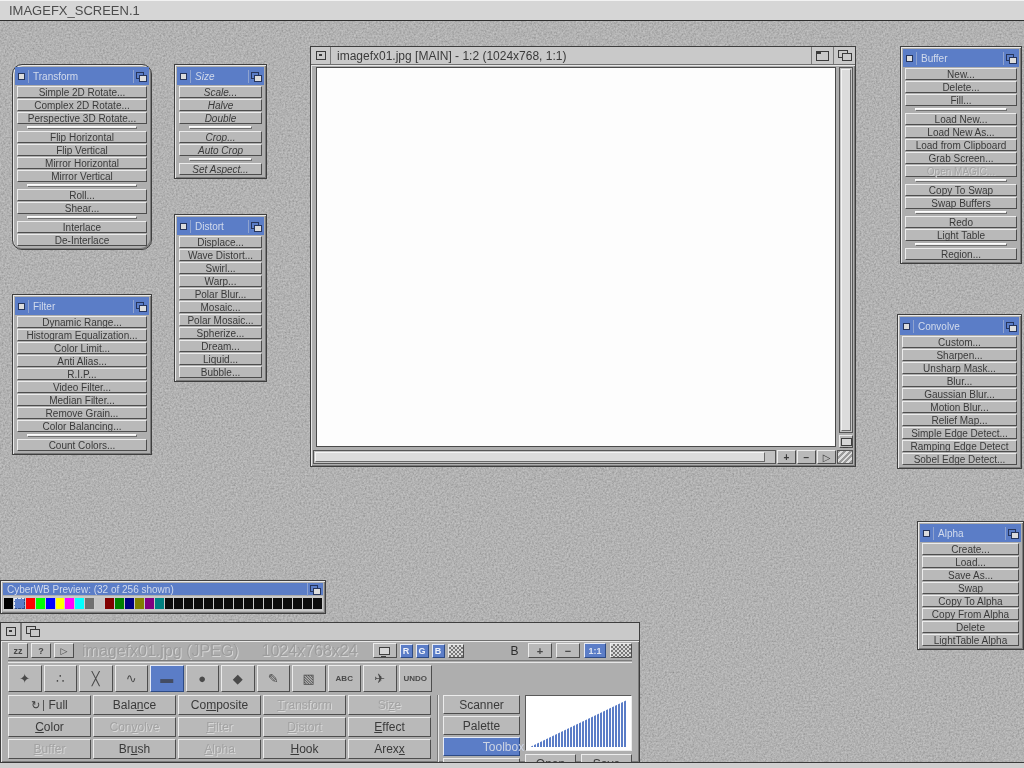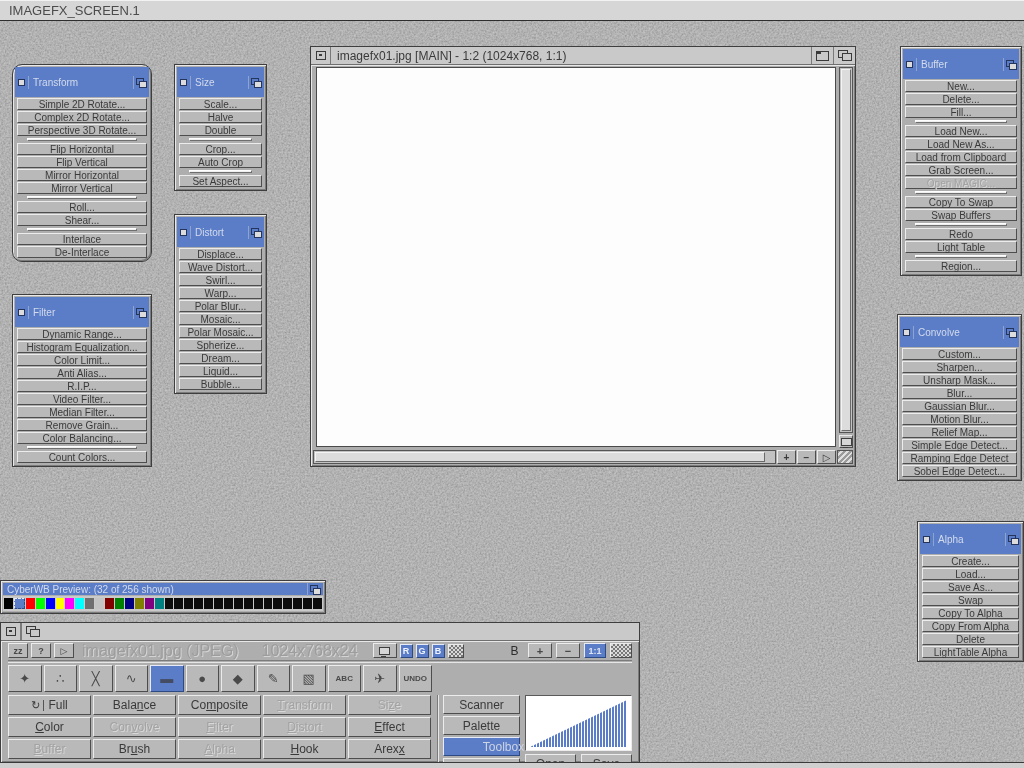--- a/index.html
+++ b/index.html
@@ -18,33 +18,33 @@
   .win{position:absolute;background:#aeaeae;border:1px solid #3e3e3e;
     box-shadow:inset 1px 1px 0 #e9e9e9, inset -1px -1px 0 #7b7b7b;padding:2px;box-sizing:border-box;}
   .btn3d{background:#b9b9b9;border:1px solid;border-color:#ececec #4d4d4d #4d4d4d #ececec;
     color:#3a3a3a;display:flex;align-items:center;justify-content:center;box-sizing:border-box;}
   .ghost{color:#a3a3a3 !important;text-shadow:1px 1px 0 #d8d8d8;}
   .sel{background:var(--accent) !important;color:#dde3f1 !important;
     border-color:#e6ebf7 #2d4a85 #2d4a85 #e6ebf7 !important;}
   .u{text-decoration:underline;text-underline-offset:1px;}
 
   
-  .ptitle{height:30px;background:var(--accent);display:flex;align-items:center;
+  .ptitle{height:18px;background:var(--accent);display:flex;align-items:center;
     color:#d3dbec;font-size:10px;margin-bottom:1px;}
   .pclose{width:13px;height:13px;position:relative;border-right:1px solid #8fa3cf;flex:none;}
   .pclose::before{content:'';position:absolute;left:3px;top:3px;width:5px;height:5px;background:#dcdcdc;border:1px solid #26355c;}
   .ptext{padding-left:4px;flex:1;white-space:nowrap;overflow:hidden;}
   .pdepth{width:15px;height:13px;position:relative;border-left:1px solid #8fa3cf;flex:none;}
   .pdepth::before{content:'';position:absolute;left:2px;top:2px;width:6px;height:5px;border:1px solid #26355c;background:var(--accent);}
   .pdepth::after{content:'';position:absolute;left:5px;top:5px;width:6px;height:5px;border:1px solid #26355c;background:#dcdcdc;}
   .pbtn{height:12px;margin:1px 2px;font-size:10px;white-space:nowrap;}
   .pbtn.divider{height:3px;margin:2px 12px;background:#f0f0f0;border-color:#fff #6e6e6e #6e6e6e #fff;}
 
   .panel-transform{left:12px;top:64px;width:140px;border-radius:10px;}
-  .panel-size{left:174px;top:64px;width:93px;}
+  .panel-size{left:174px;top:64px;width:93px;font-style:italic;}
   .panel-distort{left:174px;top:214px;width:93px;}
   .panel-filter{left:12px;top:294px;width:140px;}
   .panel-buffer{left:900px;top:46px;width:122px;}
   .panel-convolve{left:897px;top:314px;width:125px;}
   .panel-alpha{left:917px;top:521px;width:107px;}
 
   
   .wtitle{height:17px;background:#c9c9c9;display:flex;align-items:center;
     font-size:12px;color:#3a3a3a;border-bottom:1px solid #6f6f6f;box-shadow:0 1px 0 #e8e8e8;}
   .wtext{padding-left:6px;flex:1;white-space:nowrap;overflow:hidden;}

